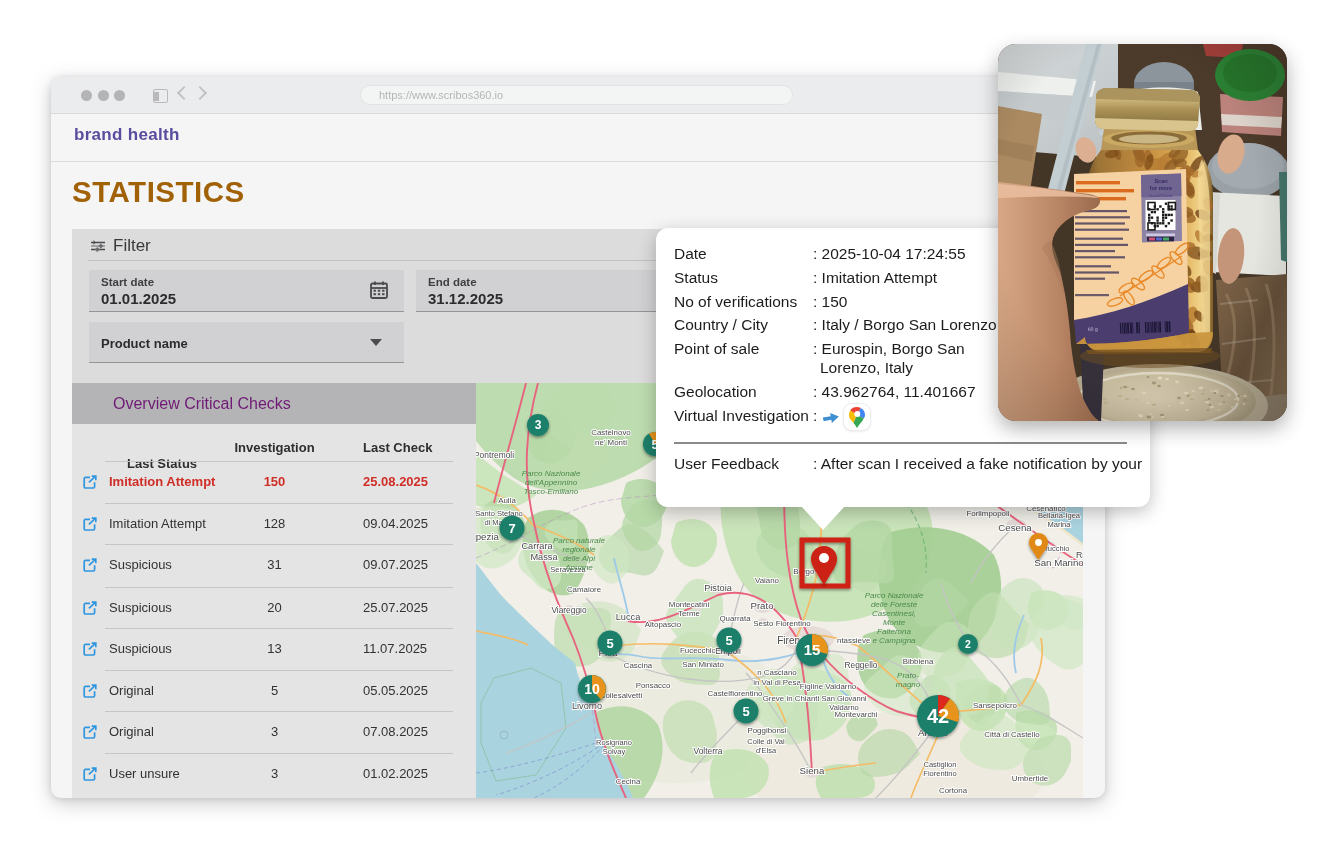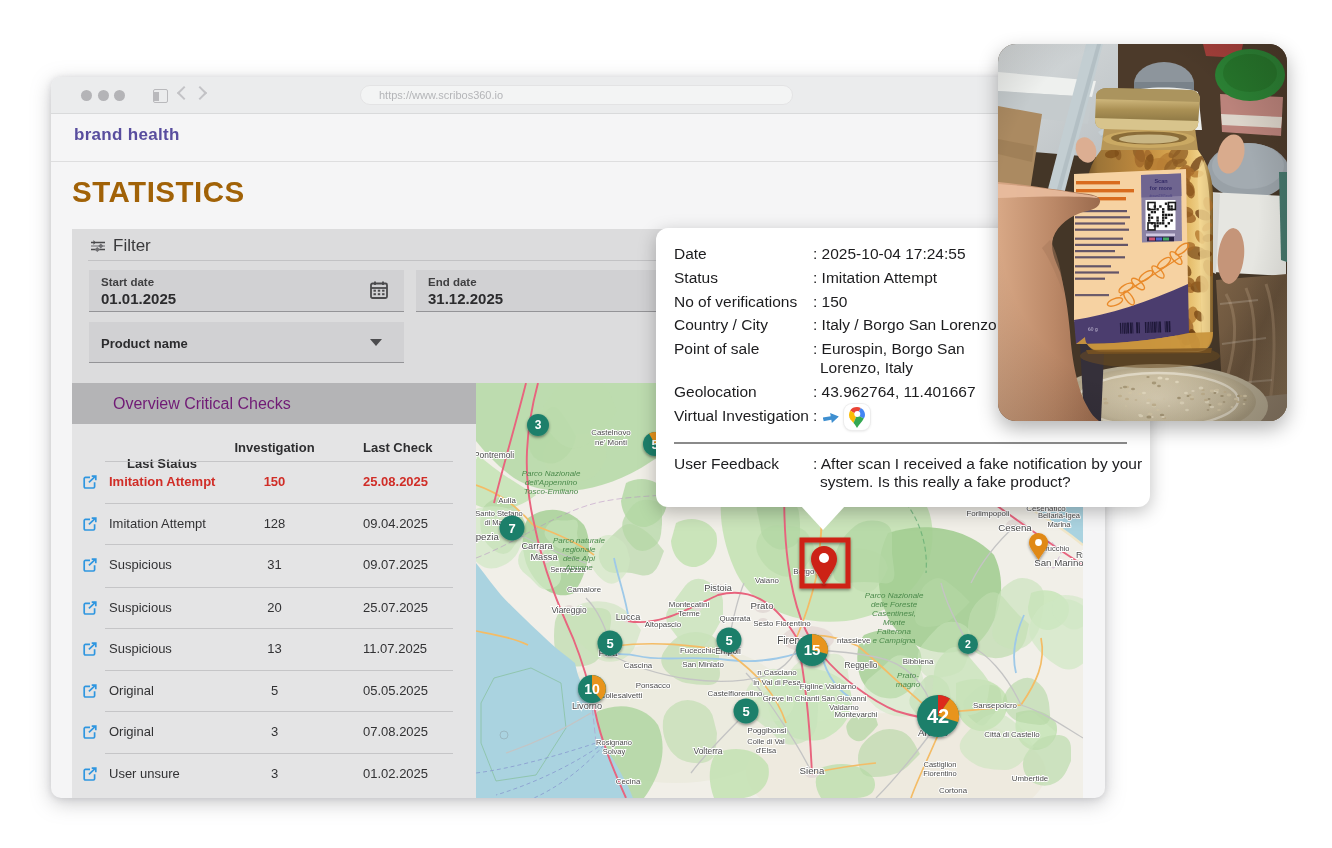--- a/index.html
+++ b/index.html
@@ -533,21 +533,20 @@
       <path d="M11.8,1 L8,8 L14.8,11.6 C15.6,10.4 16,9.2 16,8 C16,4.9 14.3,2.2 11.8,1 Z" fill="#4285f4"></path>
       <path d="M1.2,3.4 C0.45,4.7 0,6.3 0,8 C0,9.5 0.5,10.8 1.3,12.2 L4.5,16 L8,8 Z" fill="#fbbc04"></path>
       <path d="M8,8 L14.8,11.6 C13,14.9 10,17.6 8,21 C6.5,18.4 5.3,16.8 4.5,16 Z" fill="#34a853"></path>
       <path d="M1.3,12.2 L4.5,16 L8,21 L8,8 Z" fill="#34a853" opacity=".0"></path>
       <circle cx="8.3" cy="7" r="3" fill="#fff"></circle>
     </svg>
   </div>
   <div style="position:absolute;left:18px;top:214px;width:453px;height:1.5px;background:#8a8a8a"></div>
   <div class="trow tlab" style="top:226.5px">User Feedback</div>
   <div class="trow tval" style="top:226.5px">: After scan I received a fake notification by your</div>
-  <div class="trow" style="left:164px;top:245px">system. Is this really a fake product?</div>
 </div>
 <div class="photo" id="photobox">
 <svg width="289" height="377" viewBox="0 0 289 377" xmlns="http://www.w3.org/2000/svg">
 <defs>
 <linearGradient id="pwall" x1="0" y1="0" x2="1" y2="1">
           <stop offset="0" stop-color="#d8dcdd"></stop>
           <stop offset="1" stop-color="#b9bfc2"></stop>
         </linearGradient>
 <linearGradient id="pcap" x1="0" y1="0" x2="0" y2="1">
           <stop offset="0" stop-color="#8a744a"></stop>

